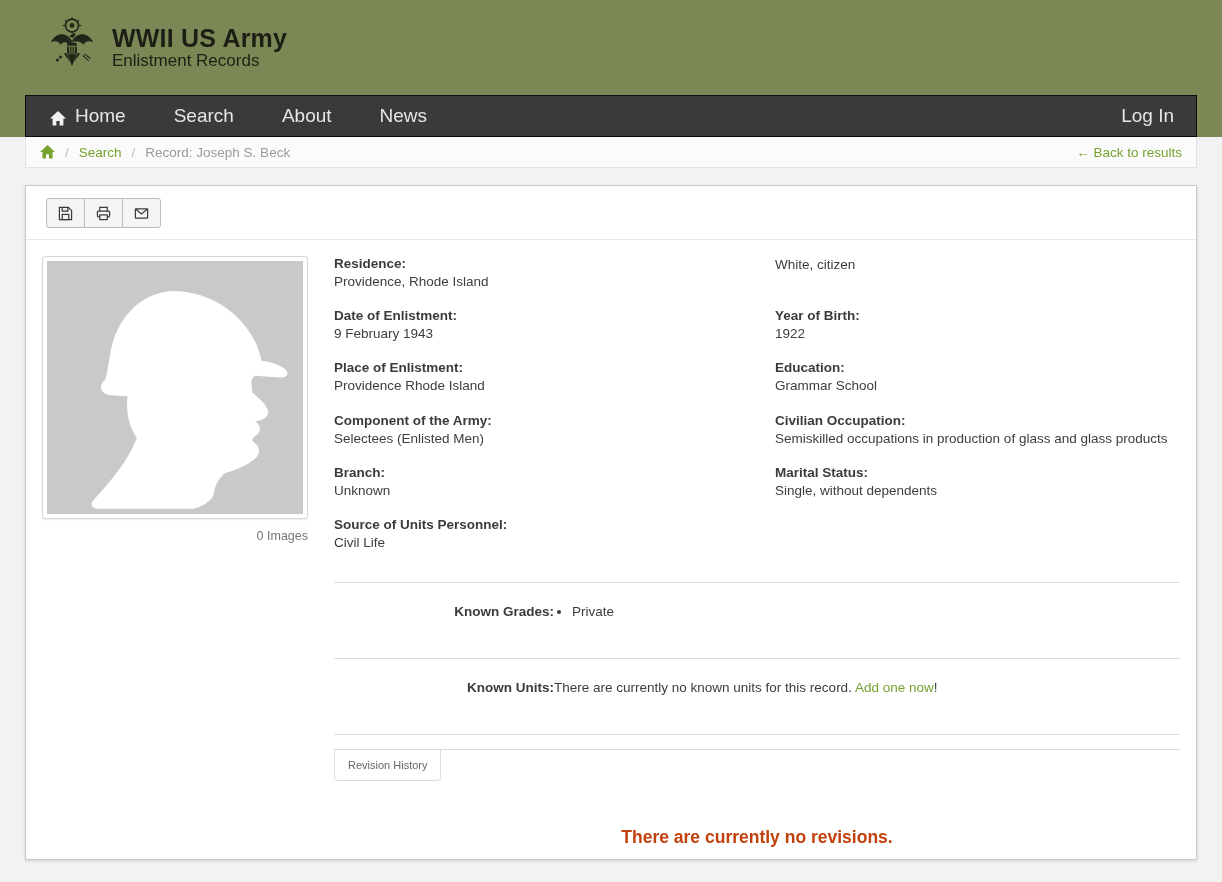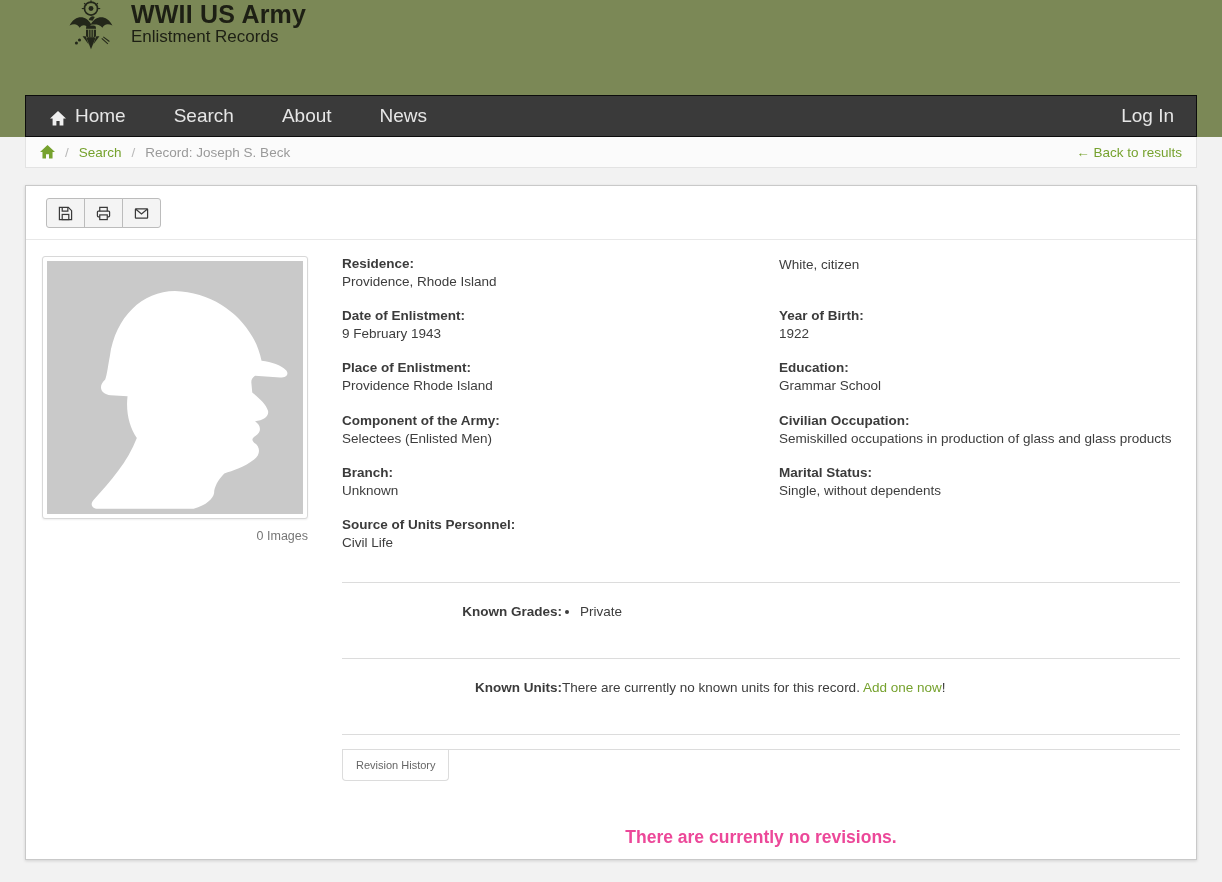--- a/index.html
+++ b/index.html
@@ -1,21 +1,21 @@
 <!DOCTYPE html>
 <html><head>
 <meta charset="utf-8">
 <style>
   html,body{margin:0;padding:0;}
   .page{width:1222px;height:882px;background:#f2f2f2;font-family:"Liberation Sans",sans-serif;color:#3d3d3d;overflow:hidden;}
   .container{margin:0 25px;}
 
   
   .header-band{background:#7b8856;}
-  .branding{height:95px;display:flex;align-items:flex-start;padding-left:68px;}
+  .branding{height:95px;display:flex;align-items:center;padding-left:49px;}
   .brand-logo{margin-right:17px;flex:none;}
   .brand-title{font-size:25px;font-weight:600;color:#1d1f14;line-height:1.12;letter-spacing:.2px;}
   .brand-subtitle{font-size:17px;font-weight:400;color:#1d1f14;line-height:1.1;}
 
   
   .navbar{background:#3a3a3a;border:1px solid #0c0c0c;height:40px;display:flex;align-items:center;font-size:19px;color:#e6e6e6;}
   .nav-item{display:flex;align-items:center;gap:9px;padding:0 24px;cursor:pointer;}
   .nav-login{margin-left:auto;display:flex;align-items:center;padding:0 22px;cursor:pointer;}
   .home-glyph{width:16px;height:15px;display:block;}
 
@@ -43,39 +43,39 @@
   .card-body{display:flex;gap:26px;padding:16px;}
 
   
   .img-col{width:266px;flex:none;}
   .thumb{border:1px solid #d8d8d8;border-radius:3px;background:#fff;padding:4px;box-shadow:0 1px 2px rgba(0,0,0,.07);cursor:pointer;}
   .thumb-inner{background:#c9c9c9;height:253px;overflow:hidden;display:flex;align-items:flex-end;justify-content:center;}
   .thumb-inner svg{width:242px;height:245px;display:block;}
   .img-caption{text-align:right;color:#767676;font-size:12.5px;margin-top:10px;}
 
   
-  .content-col{flex:1;min-width:0;margin-left:8px;}
+  .content-col{flex:1;min-width:0;}
   .fields-grid{display:grid;grid-template-columns:1fr 1fr;column-gap:36px;}
   .field{margin-bottom:17px;}
   .field .lbl{font-weight:bold;font-size:13.5px;color:#3b3b3b;margin-bottom:2px;}
   .field .val{font-size:13.5px;color:#3d3d3d;line-height:1.35;}
 
   .sep{border:0;border-top:1px solid #dcdcdc;margin:13px 0 0 0;}
 
   .kv-row{display:flex;align-items:flex-start;padding:21px 0 26px 0;text-align:right;}
   .kv-label{width:220px;flex:none;font-weight:bold;font-size:13.5px;color:#3b3b3b;}
   .kv-content{font-size:13.5px;color:#3d3d3d;}
   .kv-content ul{margin:0;padding-left:18px;}
   .kv-content li{margin:0;}
   .green-link{color:#76a22e;text-decoration:none;cursor:pointer;}
 
   .tab-strip{border-top:1px solid #dcdcdc;margin-top:14px;}
   .tab{display:inline-block;padding:9px 13px;border:1px solid #dcdcdc;border-top:none;border-radius:0 0 4px 4px;background:#fff;color:#666;font-size:11px;cursor:pointer;}
 
-  .no-revisions{text-align:center;font-weight:bold;font-size:17.5px;color:#ec4899;margin-top:46px;}
+  .no-revisions{text-align:center;font-weight:bold;font-size:17.5px;color:#c2410c;margin-top:46px;}
 </style>
 </head>
 <body>
 
 <div class="page">
 
   <div class="header-band">
     <div class="branding">
       <span class="brand-logo">
         <svg width="46" height="57" viewBox="0 0 60 74">

